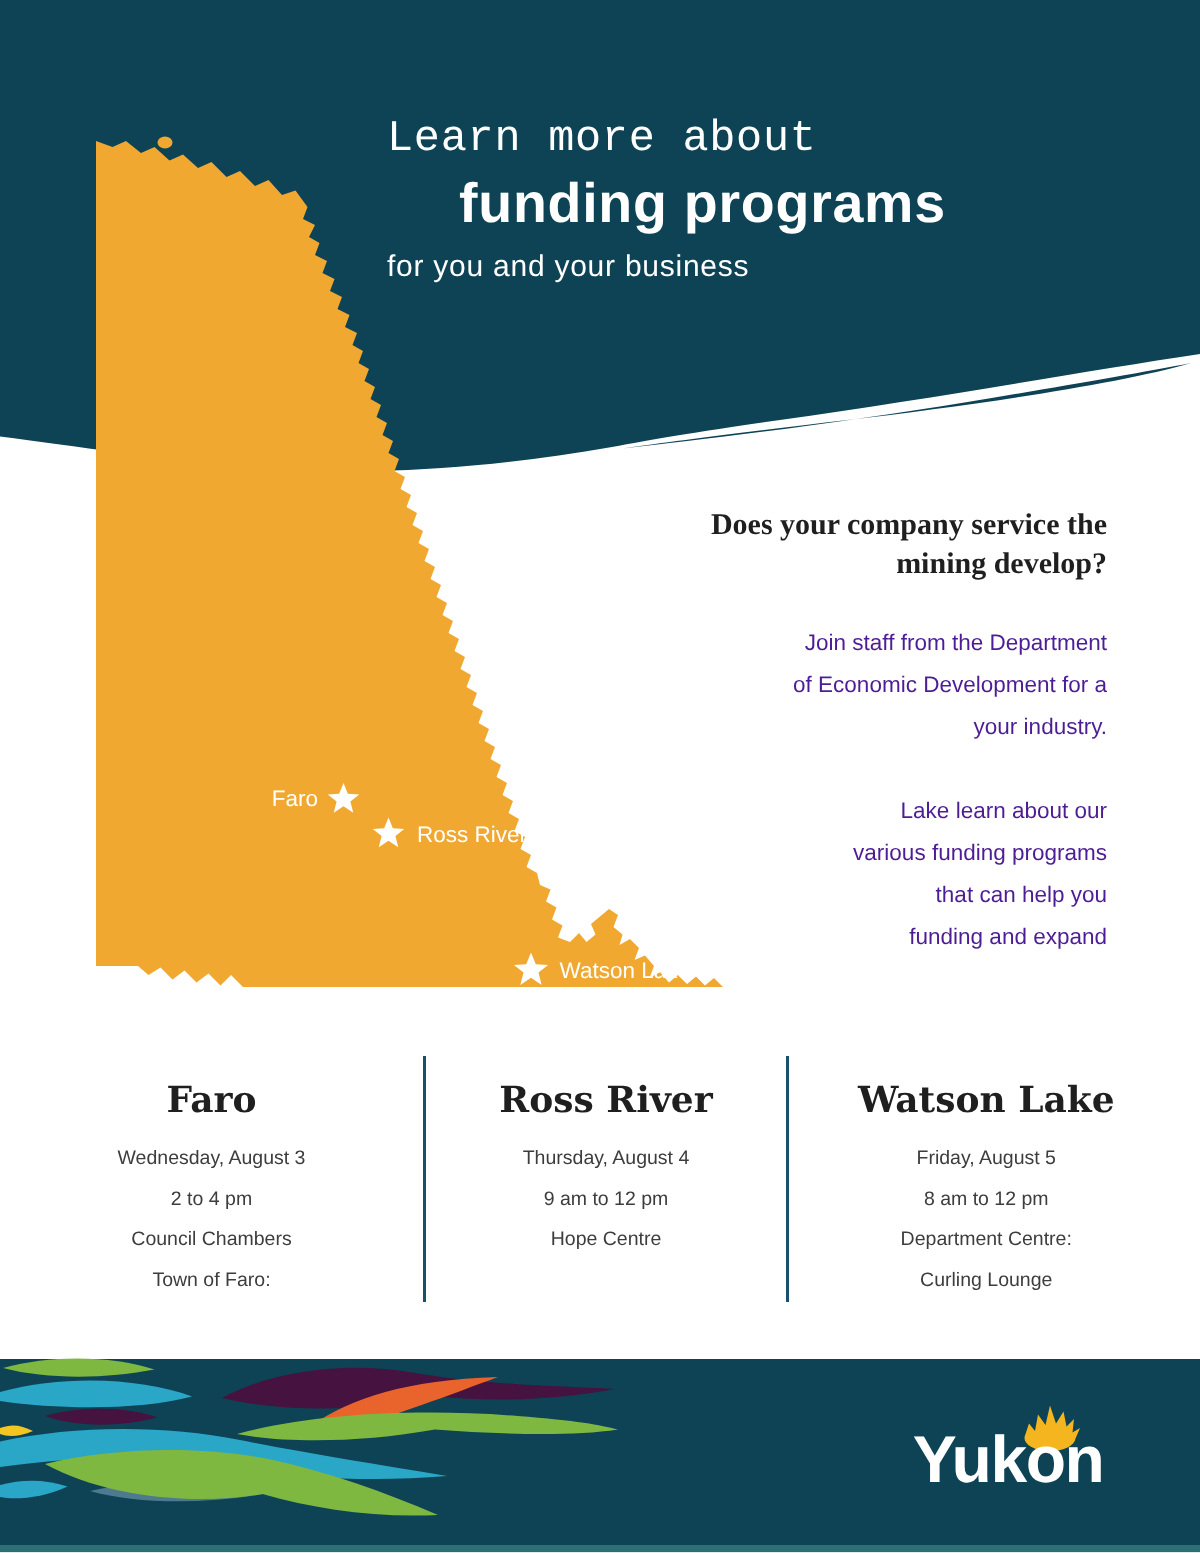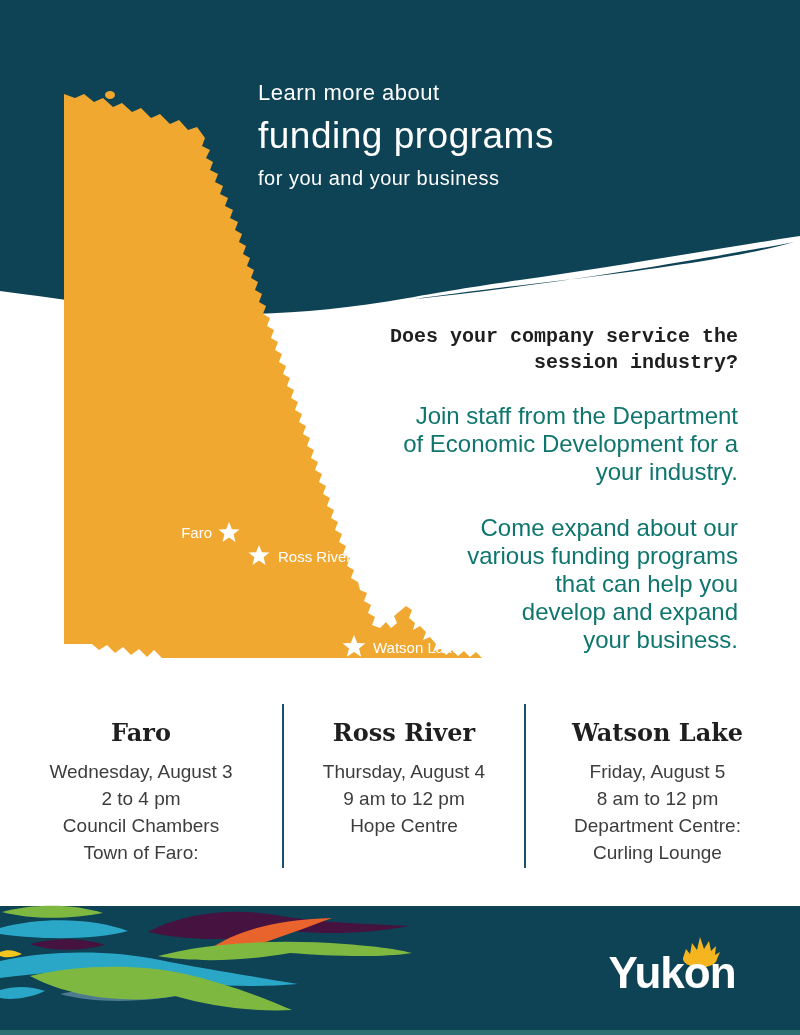--- a/index.html
+++ b/index.html
@@ -14,22 +14,22 @@
   }
   .bg-art { position: absolute; left: 0; top: 0; width: 800px; height: 1035px; }
 
   
   .header-title {
     position: absolute;
     left: 258px;
     top: 74px;
     color: #ffffff;
   }
-  .header-title .t1 { font-size: 22px; line-height: 38px; font-weight: 400; letter-spacing: 0.5px; }
-  .header-title .t2 { font-size: 37px; line-height: 47px; font-weight: 400; letter-spacing: 0.5px; }
+  .header-title .t1 { font-size: 29px; line-height: 38px; font-weight: 400; letter-spacing: 0.5px; font-family: Liberation Mono, monospace; }
+  .header-title .t2 { font-size: 37px; line-height: 47px; font-weight: 700; letter-spacing: 0.5px; margin-left: 48px; }
   .header-title .t3 { font-size: 20px; line-height: 39px; font-weight: 400; letter-spacing: 0.5px; }
 
   
   .map-label {
     position: absolute;
     color: #ffffff;
     font-size: 15px;
     white-space: nowrap;
   }
   .lbl-faro   { left: 160px; top: 524px; width: 52px; text-align: right; }
@@ -37,51 +37,52 @@
   .lbl-watson { left: 373px; top: 639px; }
 
   
   .intro {
     position: absolute;
     top: 324px;
     right: 62px;
     text-align: right;
   }
   .intro .intro-heading {
-    font-family: Liberation Mono, monospace;
+    font-family: Liberation Serif, serif;
     font-weight: 700;
     font-size: 20px;
     line-height: 26px;
     color: #1f1f1f;
     margin-bottom: 26px;
+    margin-top: 13px;
   }
   .intro p { margin-bottom: 28px; }
   .intro .body-line {
-    font-size: 24px;
+    font-size: 15px;
     line-height: 28px;
-    color: #0f766e;
+    color: #4c1d95;
     white-space: nowrap;
   }
 
   
   .sessions { position: absolute; left: 0; top: 704px; width: 800px; height: 170px; }
   .session-col { position: absolute; top: 0; text-align: center; }
   .col-1 { left: 10px;  width: 262px; }
   .col-2 { left: 293px; width: 222px; }
   .col-3 { left: 535px; width: 245px; }
   .session-title {
     font-family: "DejaVu Serif", serif;
     font-weight: 700;
     font-size: 24px;
     line-height: 30px;
     color: #1f1f1f;
     margin-top: 14px;
     margin-bottom: 10px;
   }
-  .session-line { font-size: 19px; line-height: 27px; color: #3d3d3d; white-space: nowrap; }
+  .session-line { font-size: 13px; line-height: 27px; color: #3d3d3d; white-space: nowrap; }
   .divider {
     position: absolute;
     top: 0;
     width: 2px;
     height: 164px;
     background: #19506b;
   }
   .div-1 { left: 282px; }
   .div-2 { left: 524px; }
 </style>
@@ -157,33 +158,32 @@
     <div class="t3">for you and your business</div>
   </div>
 
   <div class="map-label lbl-faro">Faro</div>
   <div class="map-label lbl-ross">Ross River</div>
   <div class="map-label lbl-watson">Watson Lake</div>
 
   <div class="intro">
     <div class="intro-heading">
       <div>Does your company service the</div>
-      <div>session industry?</div>
+      <div>mining develop?</div>
     </div>
     <p>
       <span class="body-line" style="display:block">Join staff from the Department</span>
       <span class="body-line" style="display:block">of Economic Development for a</span>
       <span class="body-line" style="display:block">your industry.</span>
     </p>
     <p>
-      <span class="body-line" style="display:block">Come expand about our</span>
+      <span class="body-line" style="display:block">Lake learn about our</span>
       <span class="body-line" style="display:block">various funding programs</span>
       <span class="body-line" style="display:block">that can help you</span>
-      <span class="body-line" style="display:block">develop and expand</span>
-      <span class="body-line" style="display:block">your business.</span>
+      <span class="body-line" style="display:block">funding and expand</span>
     </p>
   </div>
 
   <div class="sessions">
     <div class="session-col col-1">
       <div class="session-title">Faro</div>
       <div class="session-line">Wednesday, August 3</div>
       <div class="session-line">2 to 4 pm</div>
       <div class="session-line">Council Chambers</div>
       <div class="session-line">Town of Faro:</div>

